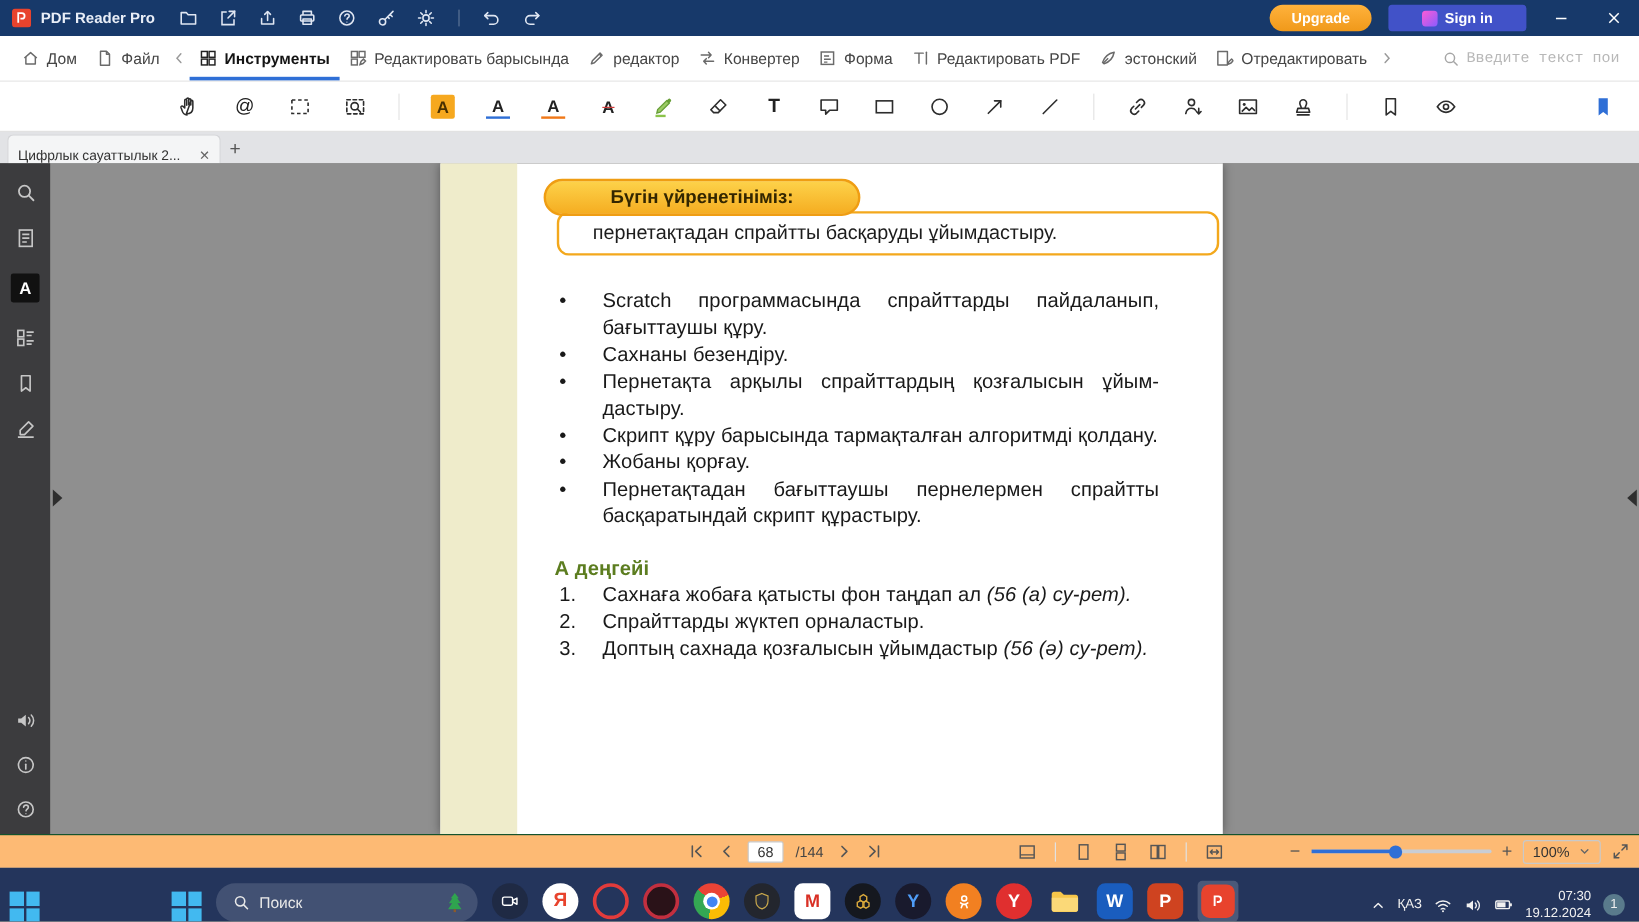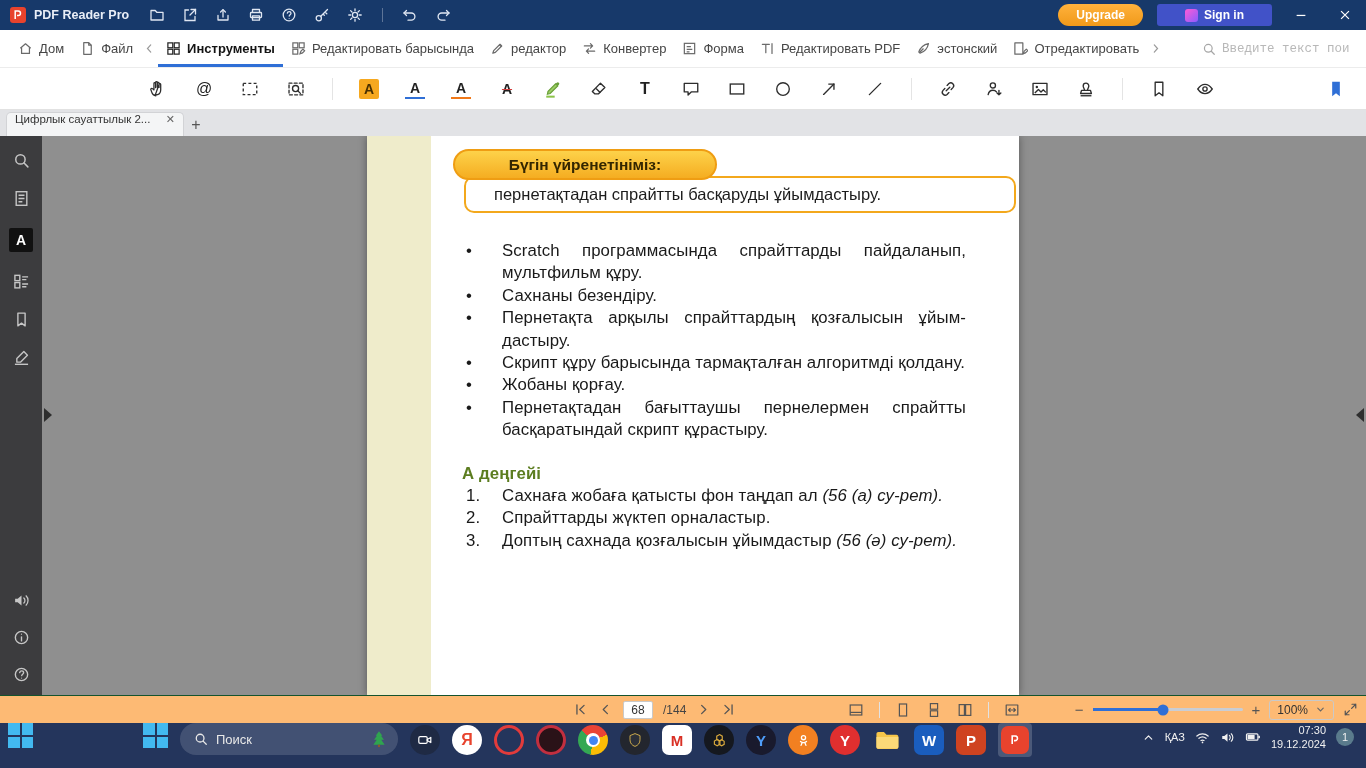--- a/index.html
+++ b/index.html
@@ -39,21 +39,21 @@
   .glyph-hl{background:#f6a81f;color:#4a3000;padding:0 3px;border-radius:2px}
   .glyph-ulb{border-bottom:2.5px solid #2f6fd6;line-height:16px}
   .glyph-ulo{border-bottom:2.5px solid #f07818;line-height:16px}
   .glyph-st{text-decoration:line-through;text-decoration-color:#d23c3c}
   .glyph-t{font-size:16px}
   .glyph-at{font-size:16px;font-weight:normal}
   .flag-end{margin-left:auto;margin-right:20px;color:#2f6fd6;cursor:pointer}
 
   
   .tabbar{height:26px;background:#e2e3e6;display:flex;align-items:flex-end}
-  .tab{width:178px;height:24px;background:#f4f5f6;border:1px solid #d2d3d6;border-bottom:none;border-radius:5px 5px 0 0;display:flex;align-items:flex-start;padding:0 8px;font-size:11.5px;color:#333;gap:6px;margin-left:6px;cursor:pointer}
+  .tab{width:178px;height:24px;background:#f4f5f6;border:1px solid #d2d3d6;border-bottom:none;border-radius:5px 5px 0 0;display:flex;align-items:flex-end;padding:0 8px;font-size:11.5px;color:#333;gap:6px;margin-left:6px;cursor:pointer}
   .tab-title{flex:1;overflow:hidden;white-space:nowrap}
   .tab-close{color:#666;font-size:11px;cursor:pointer}
   .tab-add{width:24px;display:flex;justify-content:center;color:#555;font-size:16px;margin-bottom:2px;cursor:pointer}
 
   
   .main{display:flex;height:559px}
   .side{width:42px;background:#3c3c3e;display:flex;flex-direction:column;align-items:center;padding:16px 0 12px;gap:21px}
   .side .ic{color:#c6c6c6;cursor:pointer}
   .side-a{width:24px;height:24px;background:#111;color:#fff;font-weight:bold;display:flex;align-items:center;justify-content:center;border-radius:2px;font-size:14px;cursor:pointer}
   .side-bottom{margin-top:auto;display:flex;flex-direction:column;gap:20px;align-items:center}
@@ -84,21 +84,21 @@
   .sb-btn{cursor:pointer;color:#555;display:flex;align-items:center}
   .page-input{width:30px;height:18px;border:1px solid #c9c9c9;border-radius:2px;text-align:center;font-size:12px;color:#333;font-family:inherit}
   .sb-sep{width:1px;height:16px;background:#e2e2e2}
   .slider{width:150px;height:3px;background:#c9cdd4;border-radius:2px;position:relative;cursor:pointer}
   .slider .fill{position:absolute;left:0;top:0;height:100%;width:47%;background:#2f6fd6}
   .slider .knob{position:absolute;left:47%;top:50%;transform:translate(-50%,-50%);width:11px;height:11px;border-radius:50%;background:#2f6fd6}
   .zoom-box{border:1px solid #c9c9c9;border-radius:3px;height:20px;display:flex;align-items:center;padding:0 7px;gap:7px;cursor:pointer}
   .zoomtxt{font-size:12px;color:#333}
 
   
-  .taskbar{height:45px;background:#24355c;display:flex;align-items:flex-start;color:#fff;padding:0 8px}
+  .taskbar{height:45px;background:#24355c;display:flex;align-items:flex-end;color:#fff;padding:0 8px}
   .winlogo{width:25px;height:25px;display:grid;grid-template-columns:11.5px 11.5px;grid-template-rows:11.5px 11.5px;gap:2px;cursor:pointer}
   .winlogo b{background:#42b9f0}
   .win2{margin-left:110px}
   .tb-search{height:32px;background:rgba(255,255,255,.14);border-radius:16px;display:flex;align-items:center;gap:8px;padding:0 10px 0 14px;width:218px;color:#e8e8e8;font-size:13px;margin-left:12px;cursor:pointer}
   .tb-search .tree{margin-left:auto}
   .apps{display:flex;gap:12px;align-items:center;margin-left:12px}
   .app{width:30px;height:30px;display:flex;align-items:center;justify-content:center;cursor:pointer;position:relative;font-weight:bold}
   .round{border-radius:50%}
   .sq{border-radius:7px}
   .app-wrap{background:rgba(255,255,255,.18);border-radius:4px;padding:3px;cursor:pointer}
@@ -494,21 +494,21 @@
   </div>
 
   <div class="viewer">
     <div class="page">
       <div class="cream"></div>
       <div class="badge">Бүгін үйренетініміз:</div>
       <div class="subbox">пернетақтадан спрайтты басқаруды ұйымдастыру.</div>
       <div class="textcol">
         <div class="brow">
             <span class="dot">•</span>
-            <span class="btxt">Scratch программасында спрайттарды пайдаланып, мультфильм құру.</span>
+            <span class="btxt">Scratch программасында спрайттарды пайдаланып, бағыттаушы құру.</span>
           </div>
         <div class="brow">
             <span class="dot">•</span>
             <span class="btxt">Сахнаны безендіру.</span>
           </div>
         <div class="brow">
             <span class="dot">•</span>
             <span class="btxt">Пернетақта арқылы спрайттардың қозғалысын ұйым-дастыру.</span>
           </div>
         <div class="brow">

